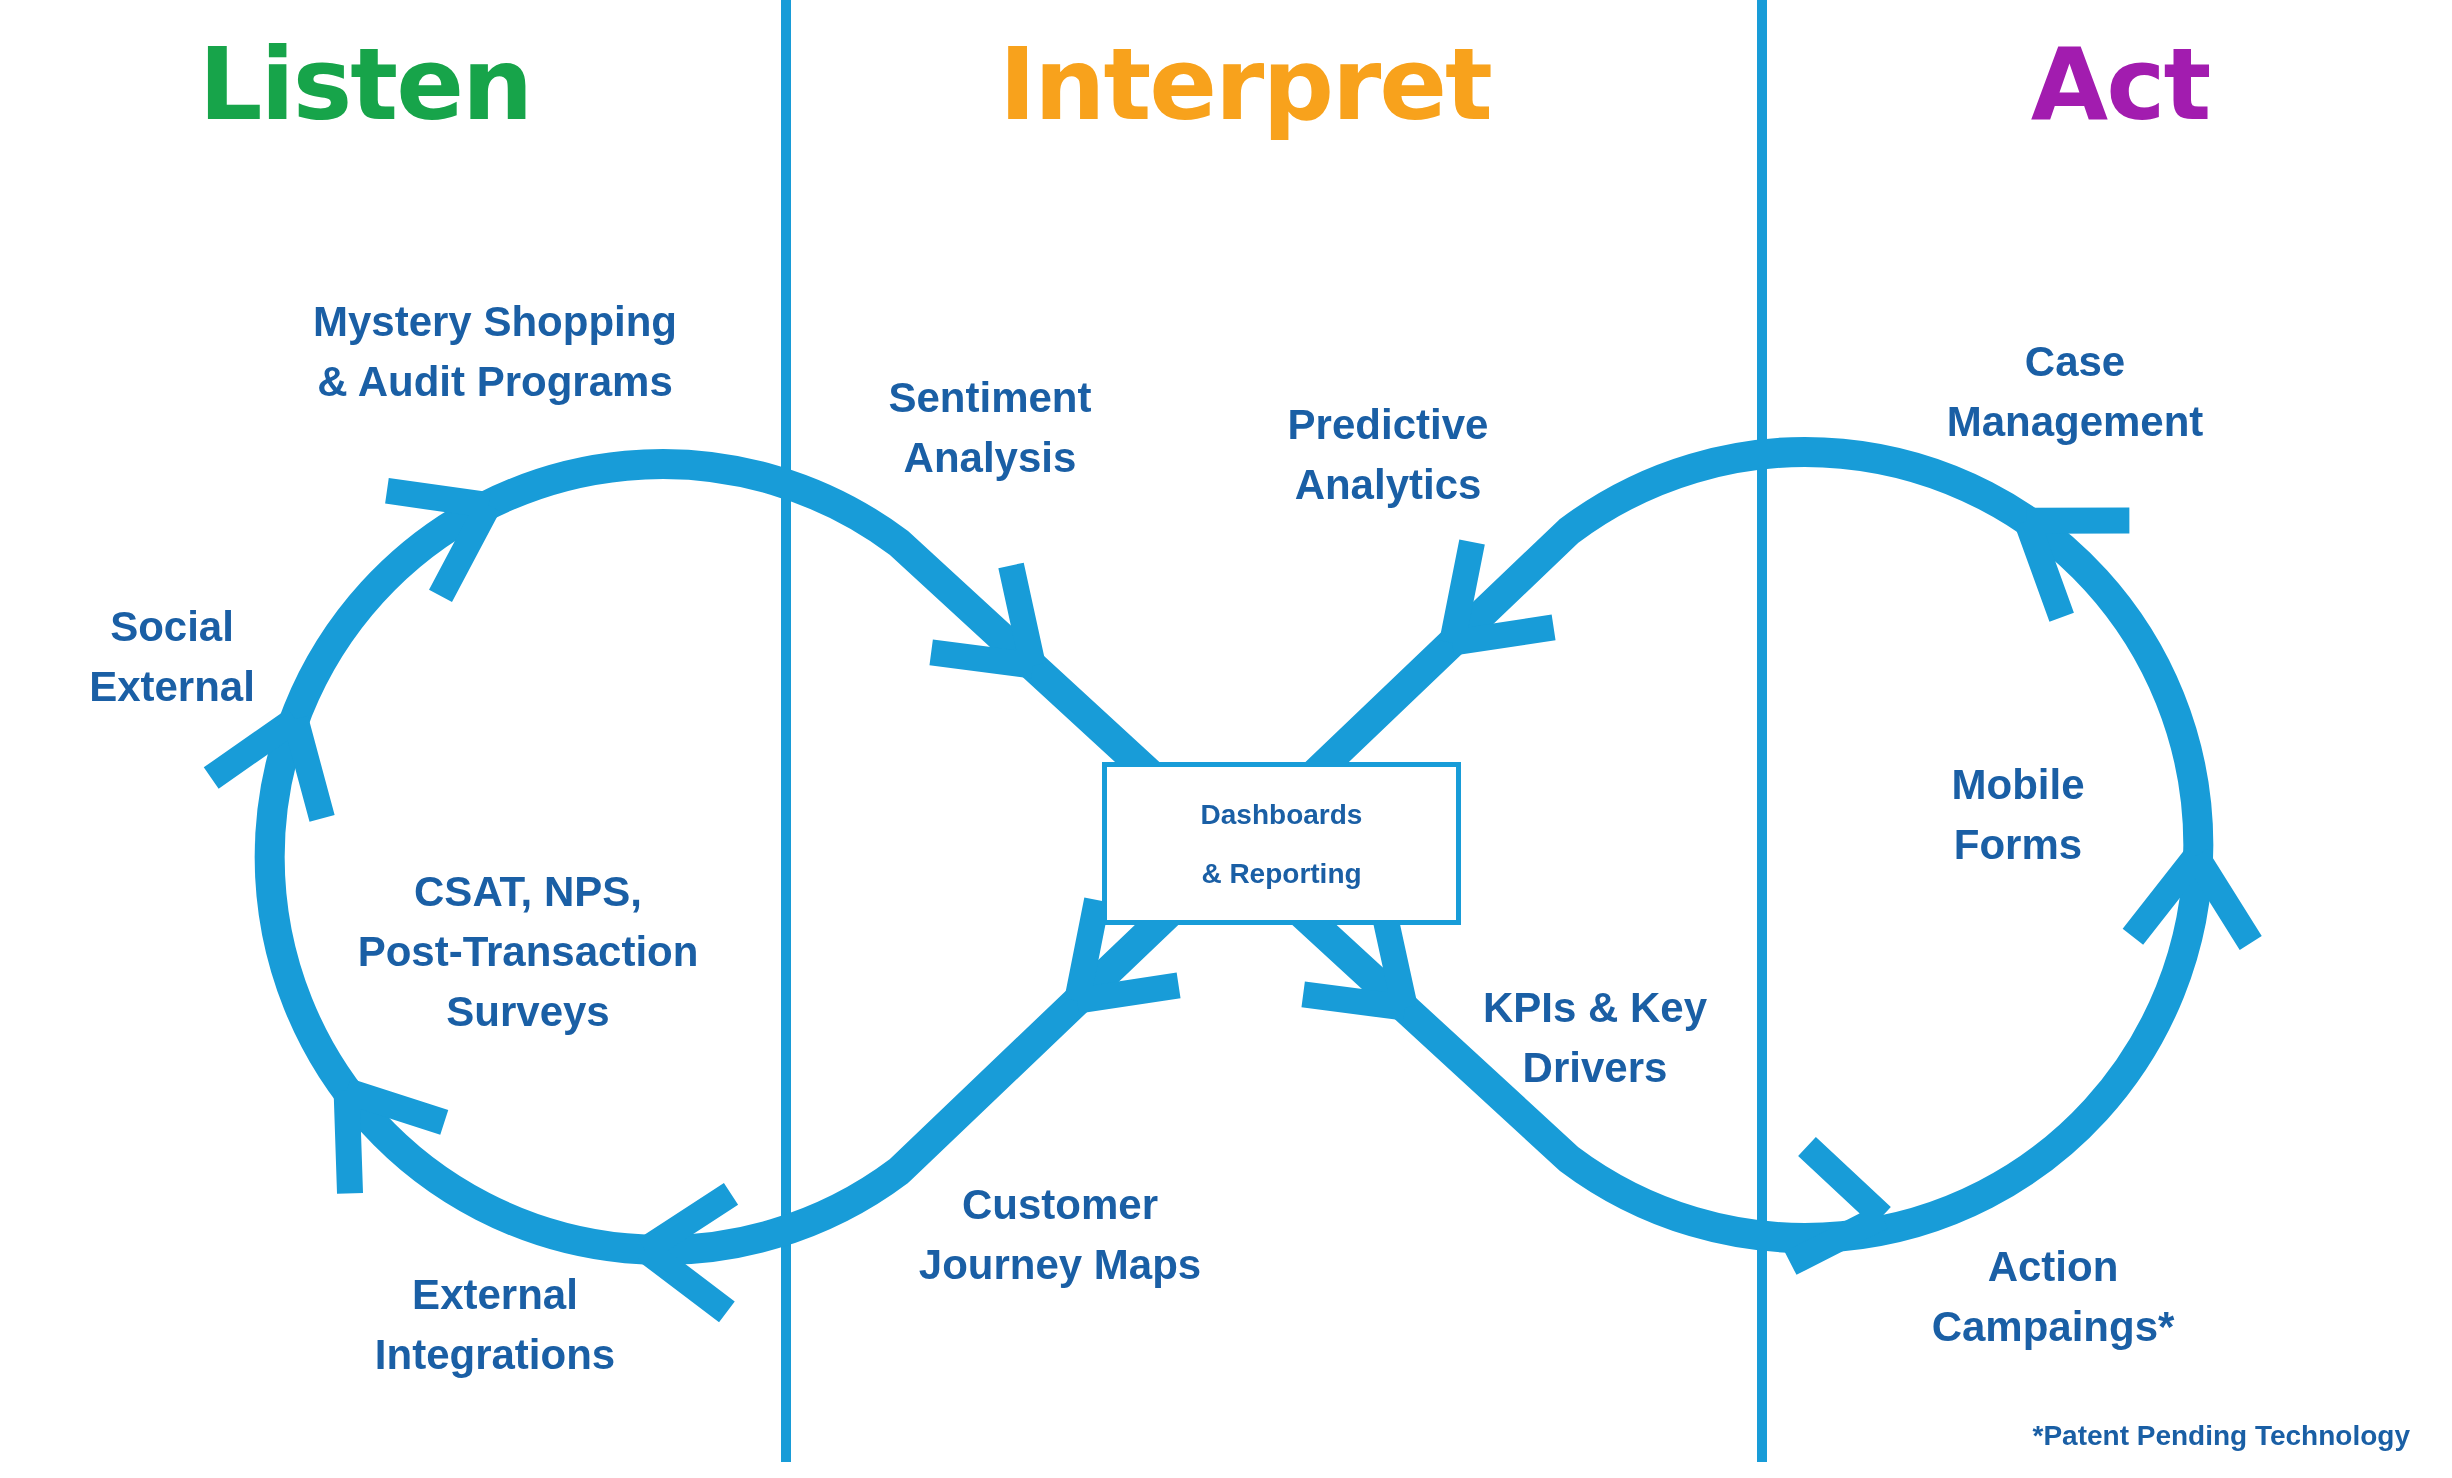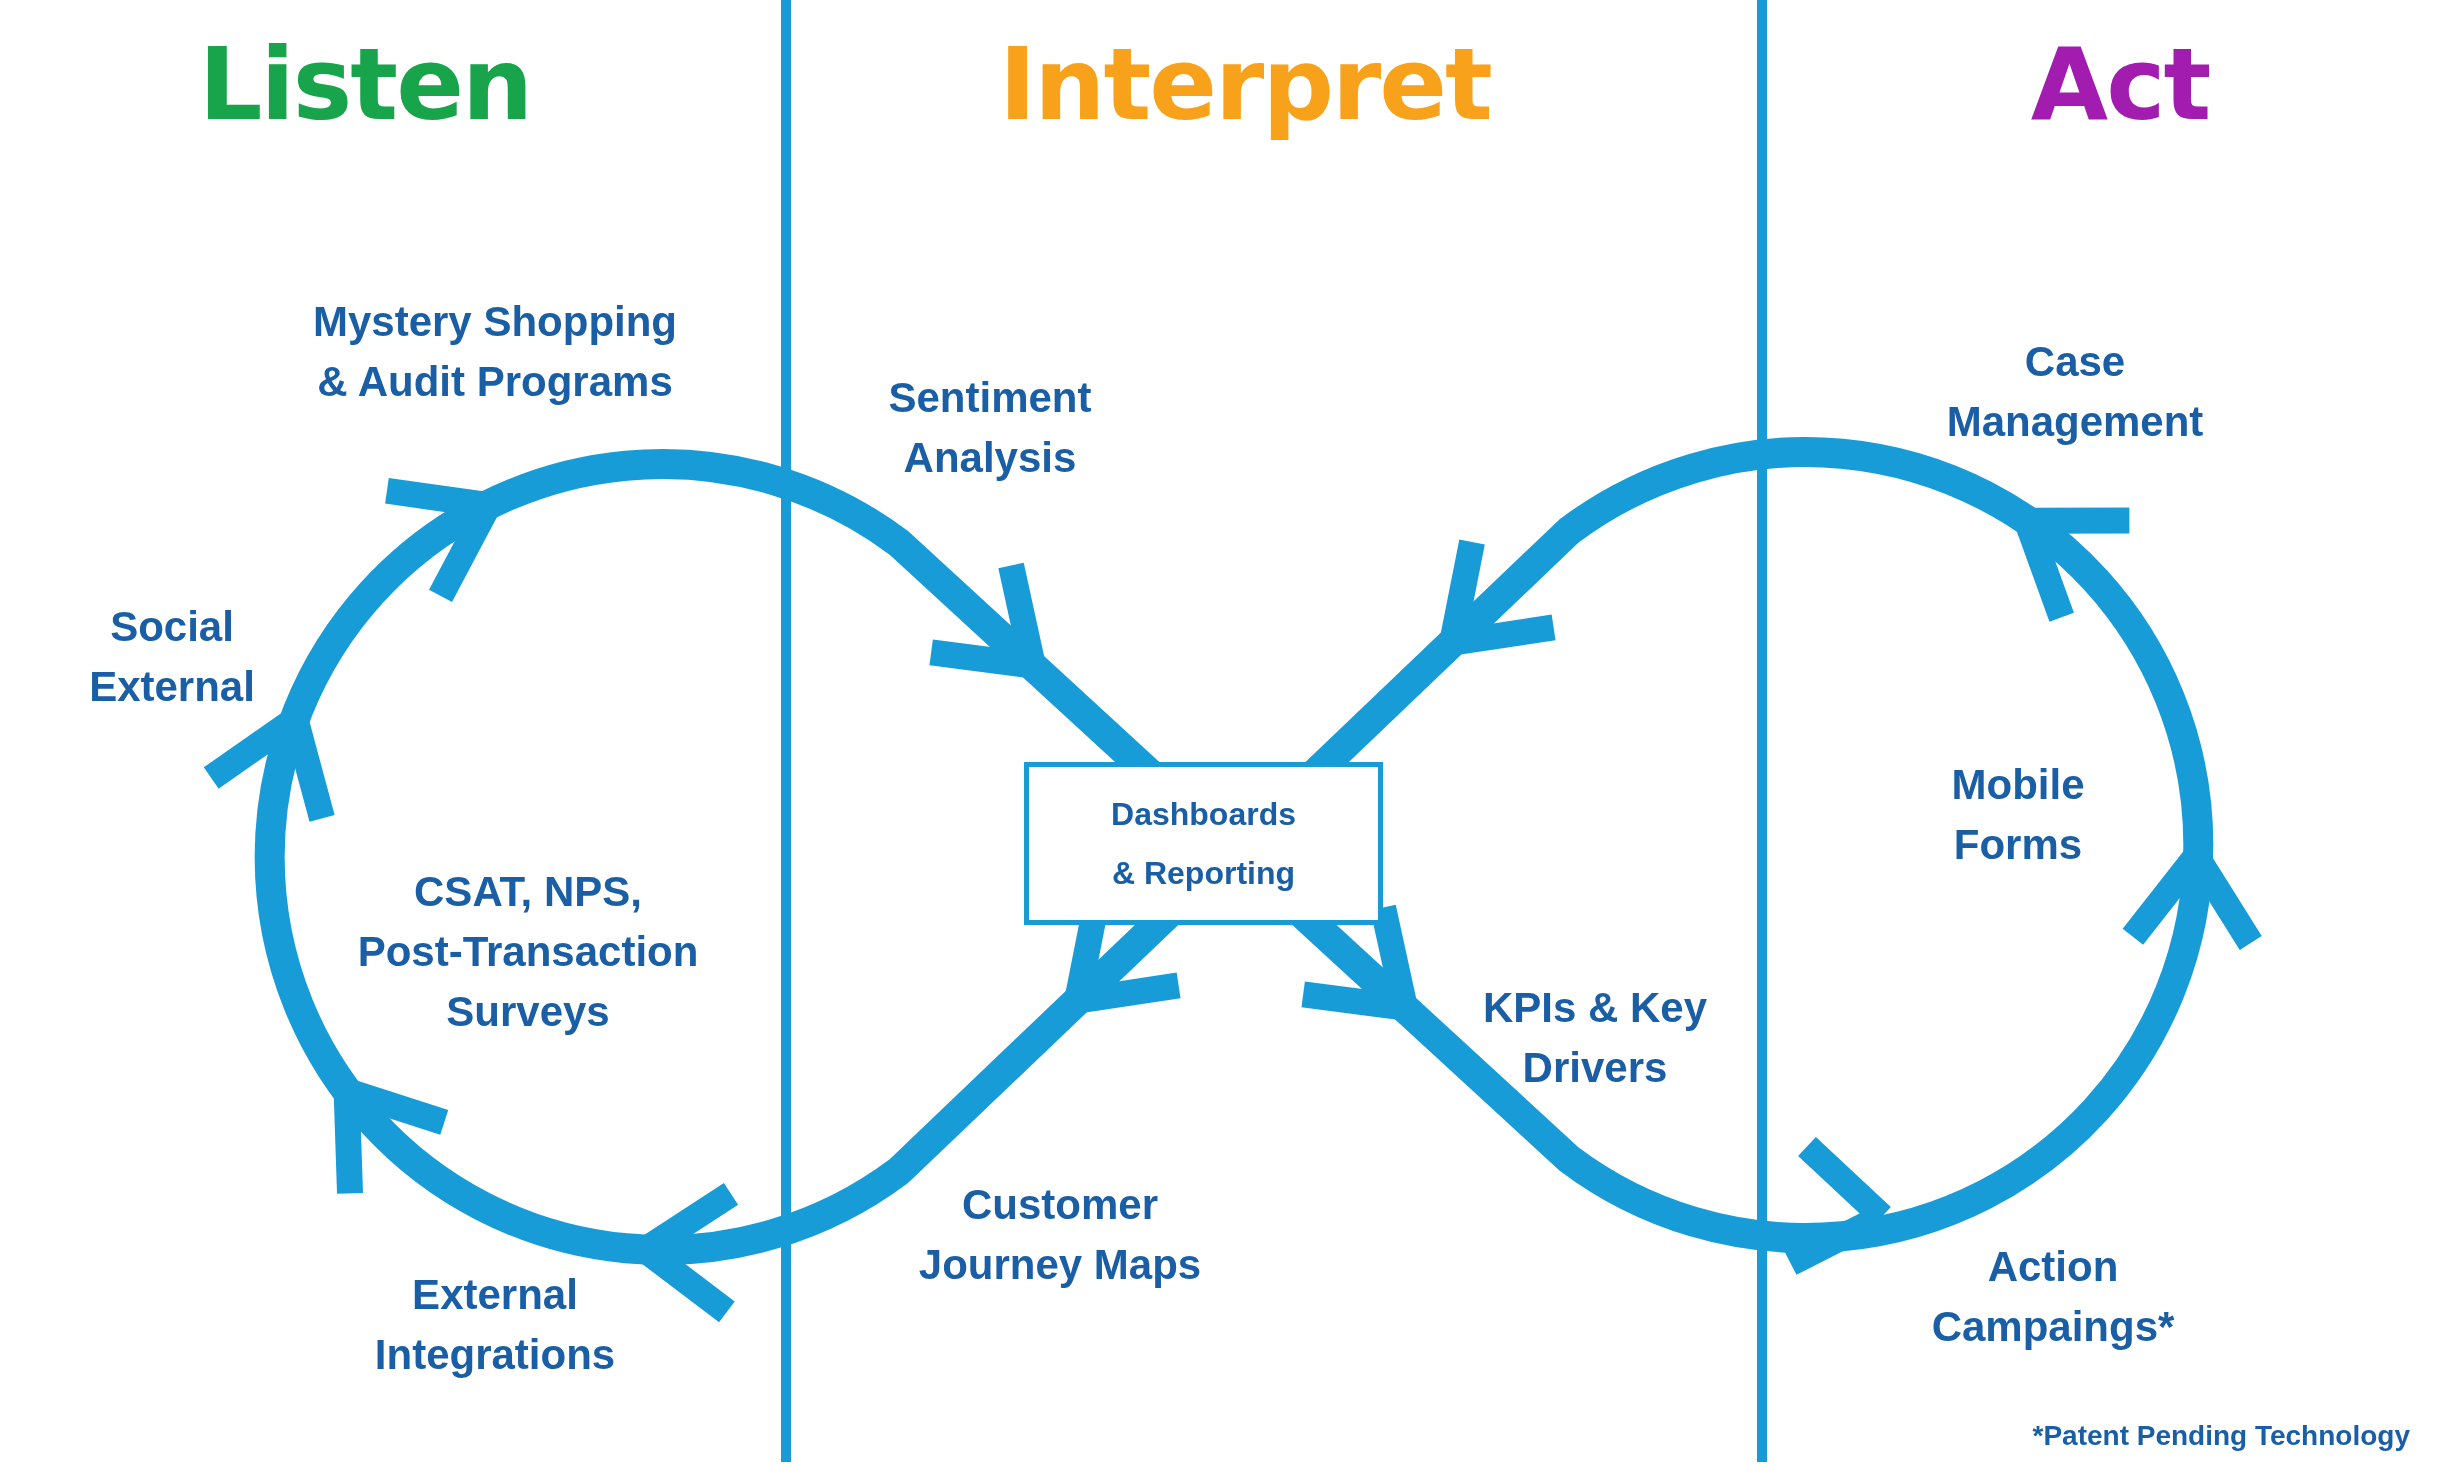--- a/index.html
+++ b/index.html
@@ -13,24 +13,24 @@
     font-family:"DejaVu Sans","Liberation Sans",sans-serif;
     font-weight:bold;font-size:100px;line-height:1.1;letter-spacing:-2px;
     white-space:nowrap;
   }
   .lbl{
     position:absolute;transform:translate(-50%,-50%);
     text-align:center;font-weight:bold;font-size:42px;line-height:60px;
     color:var(--label-blue);white-space:pre-line;
   }
   .center-box{
-    position:absolute;left:1024px;top:762px;width:359px;height:163px;
+    position:absolute;left:1102px;top:762px;width:359px;height:163px;
     box-sizing:border-box;background:#ffffff;border:5px solid var(--loop-blue);
     display:flex;align-items:center;justify-content:center;
-    text-align:center;font-weight:bold;font-size:32px;line-height:59px;
+    text-align:center;font-weight:bold;font-size:28px;line-height:59px;
     color:var(--label-blue);white-space:pre-line;
   }
   .divider{position:absolute;top:0;width:10px;height:1462px;background:var(--loop-blue);}
   .divider.left{left:781px;}
   .divider.right{left:1757px;}
   .footnote{
     position:absolute;right:42px;top:1420px;
     font-weight:bold;font-size:28px;color:var(--label-blue);white-space:nowrap;
   }
 </style>
@@ -74,20 +74,22 @@
   <div class="lbl" style="left:172px;top:657px;">Social
 External</div>
   <div class="lbl" style="left:528px;top:952px;">CSAT, NPS,
 Post-Transaction
 Surveys</div>
   <div class="lbl" style="left:495px;top:1325px;">External
 Integrations</div>
 
   <div class="lbl" style="left:990px;top:428px;">Sentiment
 Analysis</div>
+  <div class="lbl" style="left:1388px;top:455px;">Predictive
+Analytics</div>
   <div class="lbl" style="left:1060px;top:1235px;">Customer
 Journey Maps</div>
   <div class="lbl" style="left:1595px;top:1038px;">KPIs &amp; Key
 Drivers</div>
 
   <div class="lbl" style="left:2018px;top:815px;">Mobile
 Forms</div>
   <div class="lbl" style="left:2075px;top:392px;">Case
 Management</div>
   <div class="lbl" style="left:2053px;top:1297px;">Action

